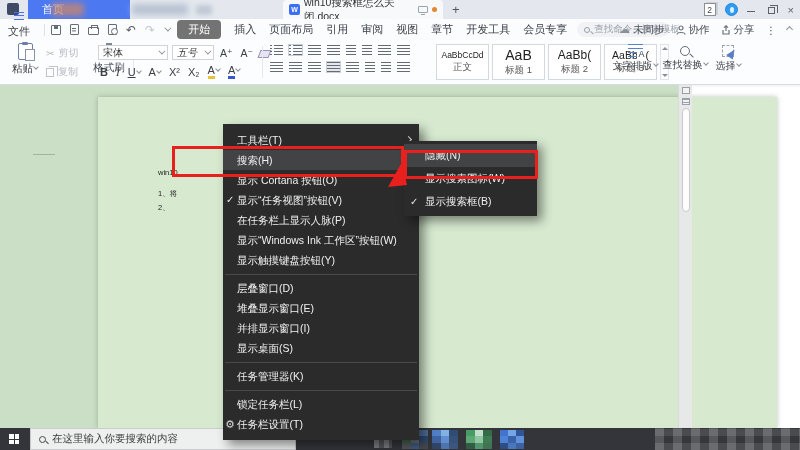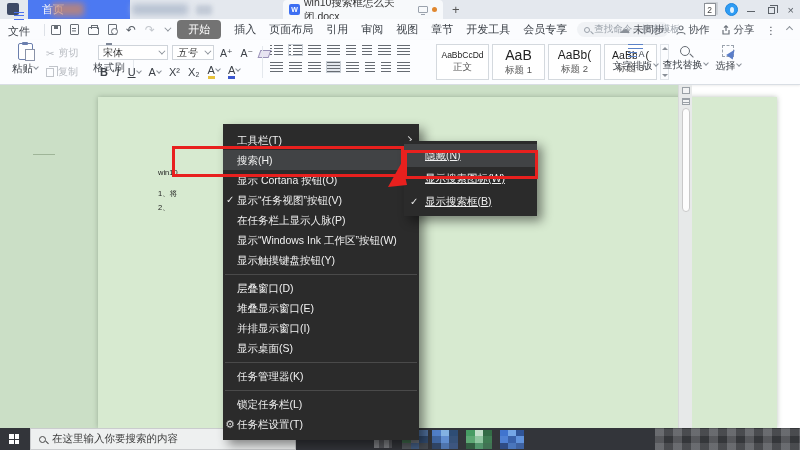--- a/index.html
+++ b/index.html
@@ -134,21 +134,21 @@
   .mi{position:relative;height:20px;line-height:20px;padding-left:14px;font-size:10.5px;color:#f0f0f0;white-space:nowrap;}
   .mi.hover{background:#414345;}
   .mi .chk{position:absolute;left:3px;top:0;font-size:10px;color:#e8e8e8;}
   .mi .gearic{position:absolute;left:2px;top:0;font-size:11px;color:#d8d8d8;}
   .mi .subarrow{position:absolute;right:8px;top:7px;width:5px;height:5px;border-top:1.3px solid #d0d0d0;border-right:1.3px solid #d0d0d0;transform:rotate(45deg);}
   .msep{height:1px;background:#4a4a4a;margin:3.5px 2px;}
 
   
   .smenu{position:absolute;left:404px;top:141px;width:133px;background:#2b2b2b;padding:3px 0;
     box-shadow:5px 5px 10px rgba(0,0,0,.45);z-index:31;}
-  .smi{position:relative;height:23px;line-height:23px;padding-left:21px;font-size:10.5px;color:#f0f0f0;white-space:nowrap;text-decoration:underline;}
+  .smi{position:relative;height:23px;line-height:23px;padding-left:21px;font-size:10.5px;color:#f0f0f0;white-space:nowrap;}
   .smi.hover{background:#414345;}
   .smi .chk{position:absolute;left:6px;top:0;font-size:10px;color:#e8e8e8;}
 
   
   .redrect{position:absolute;border:3px solid #e8201e;z-index:40;pointer-events:none;}
   .rr1{left:172px;top:146px;width:232px;height:31px;}
   .rr2{left:404px;top:150px;width:134px;height:29px;}
   .redarrow{position:absolute;left:385px;top:160px;z-index:41;pointer-events:none;}
 
   

